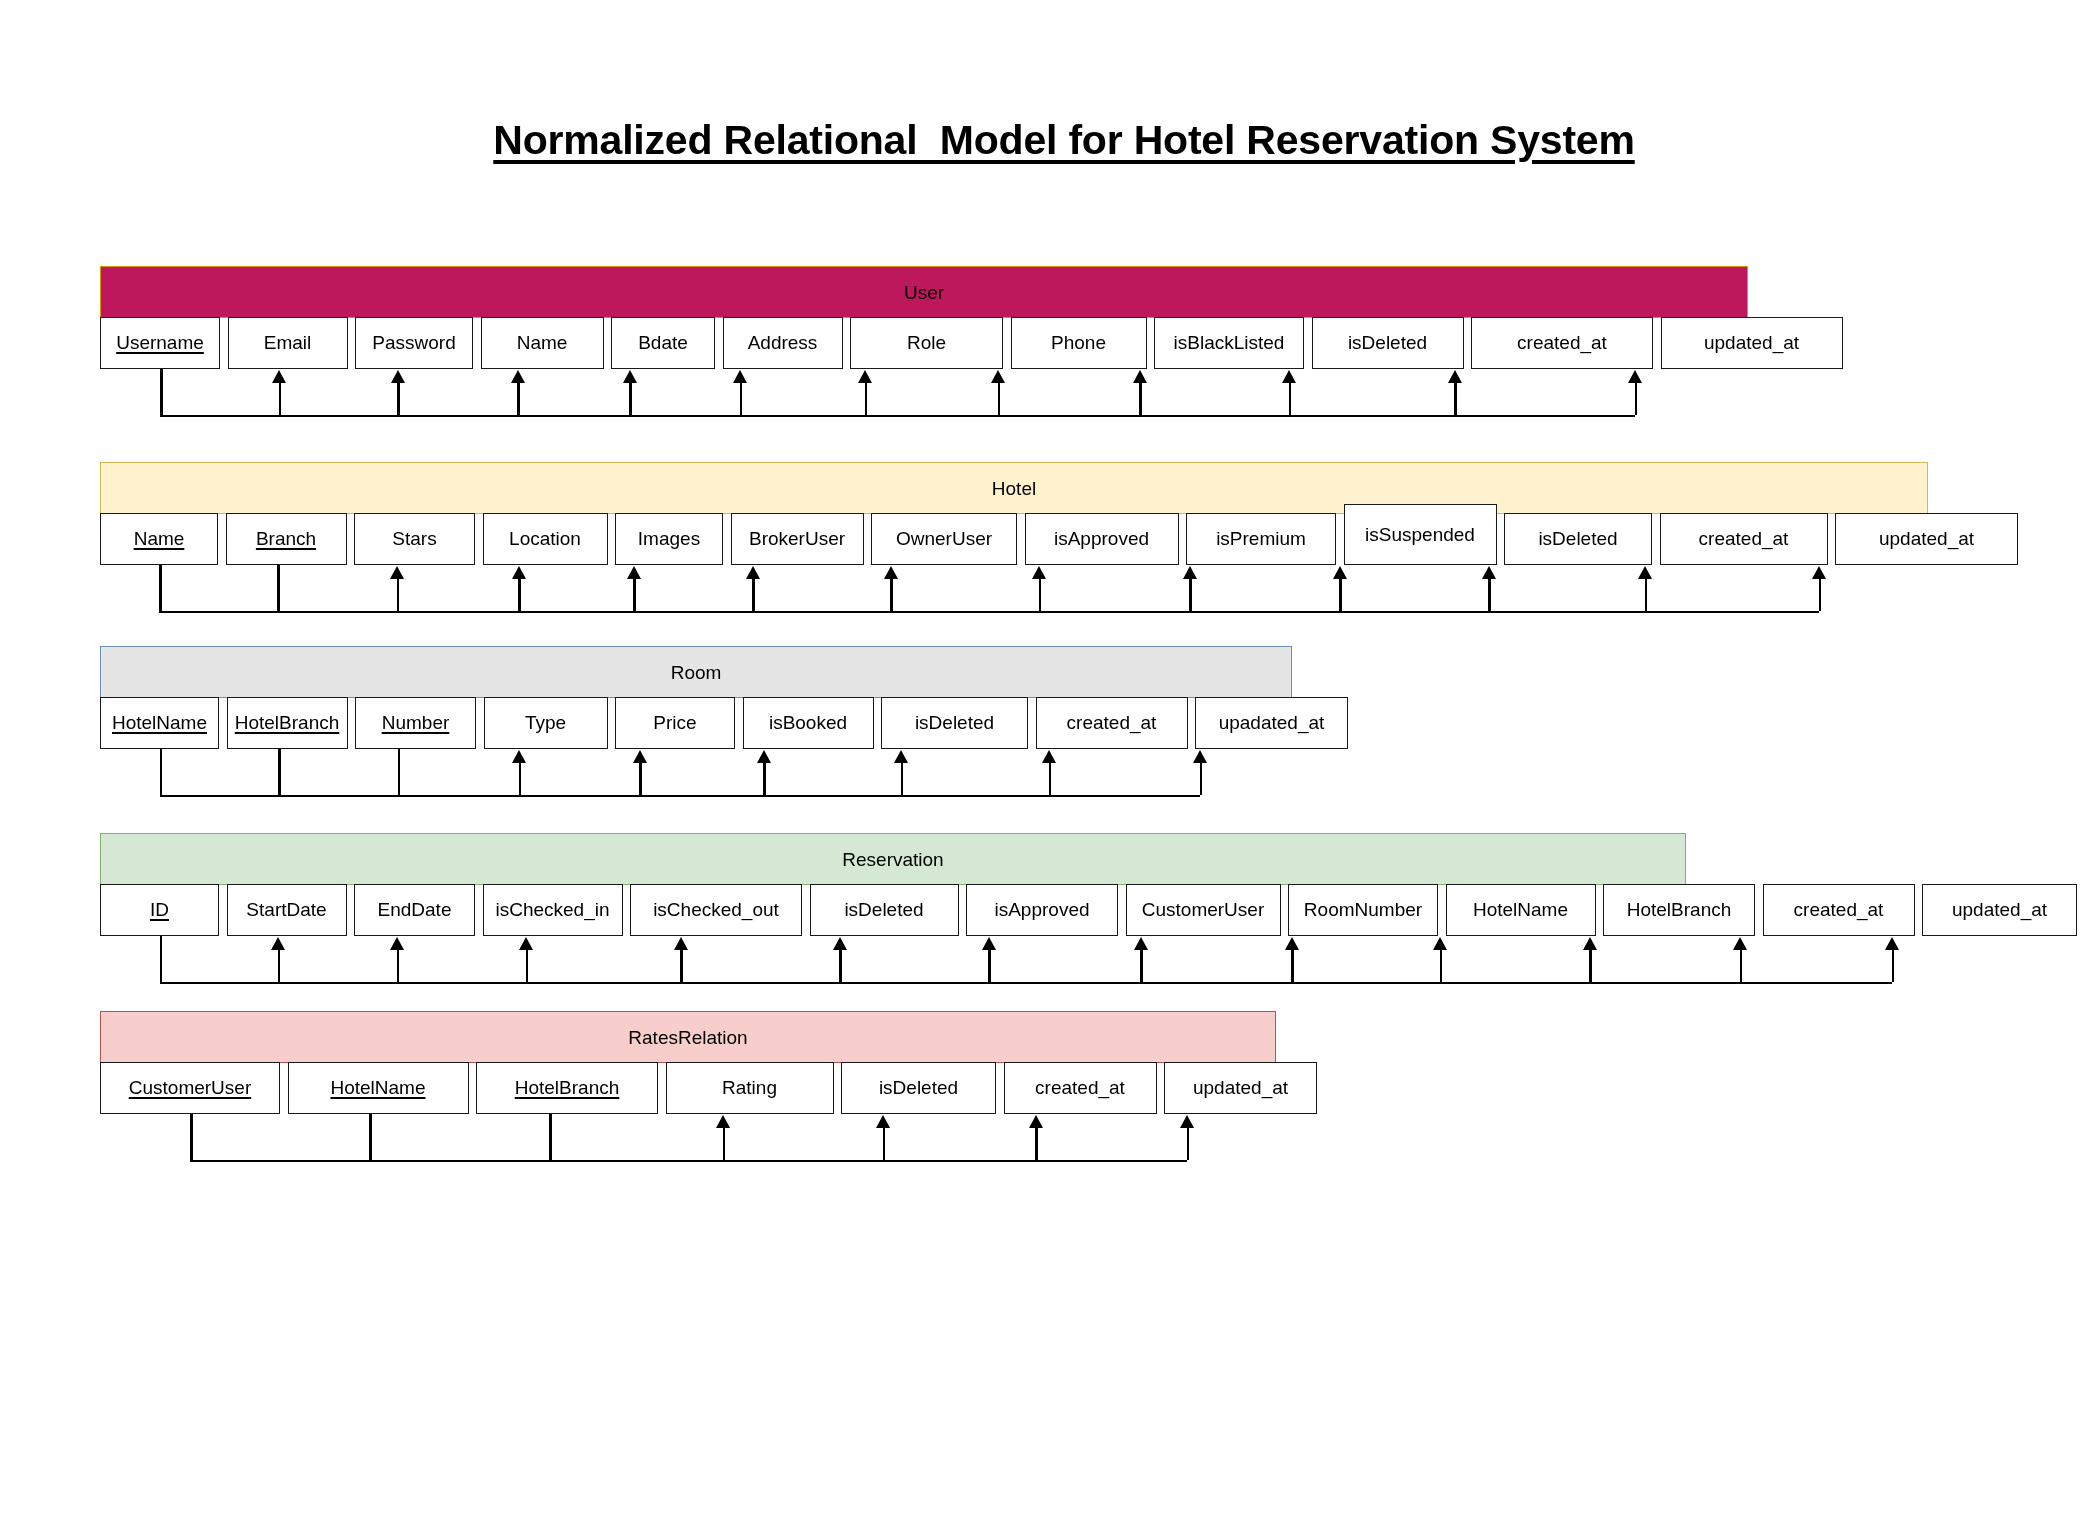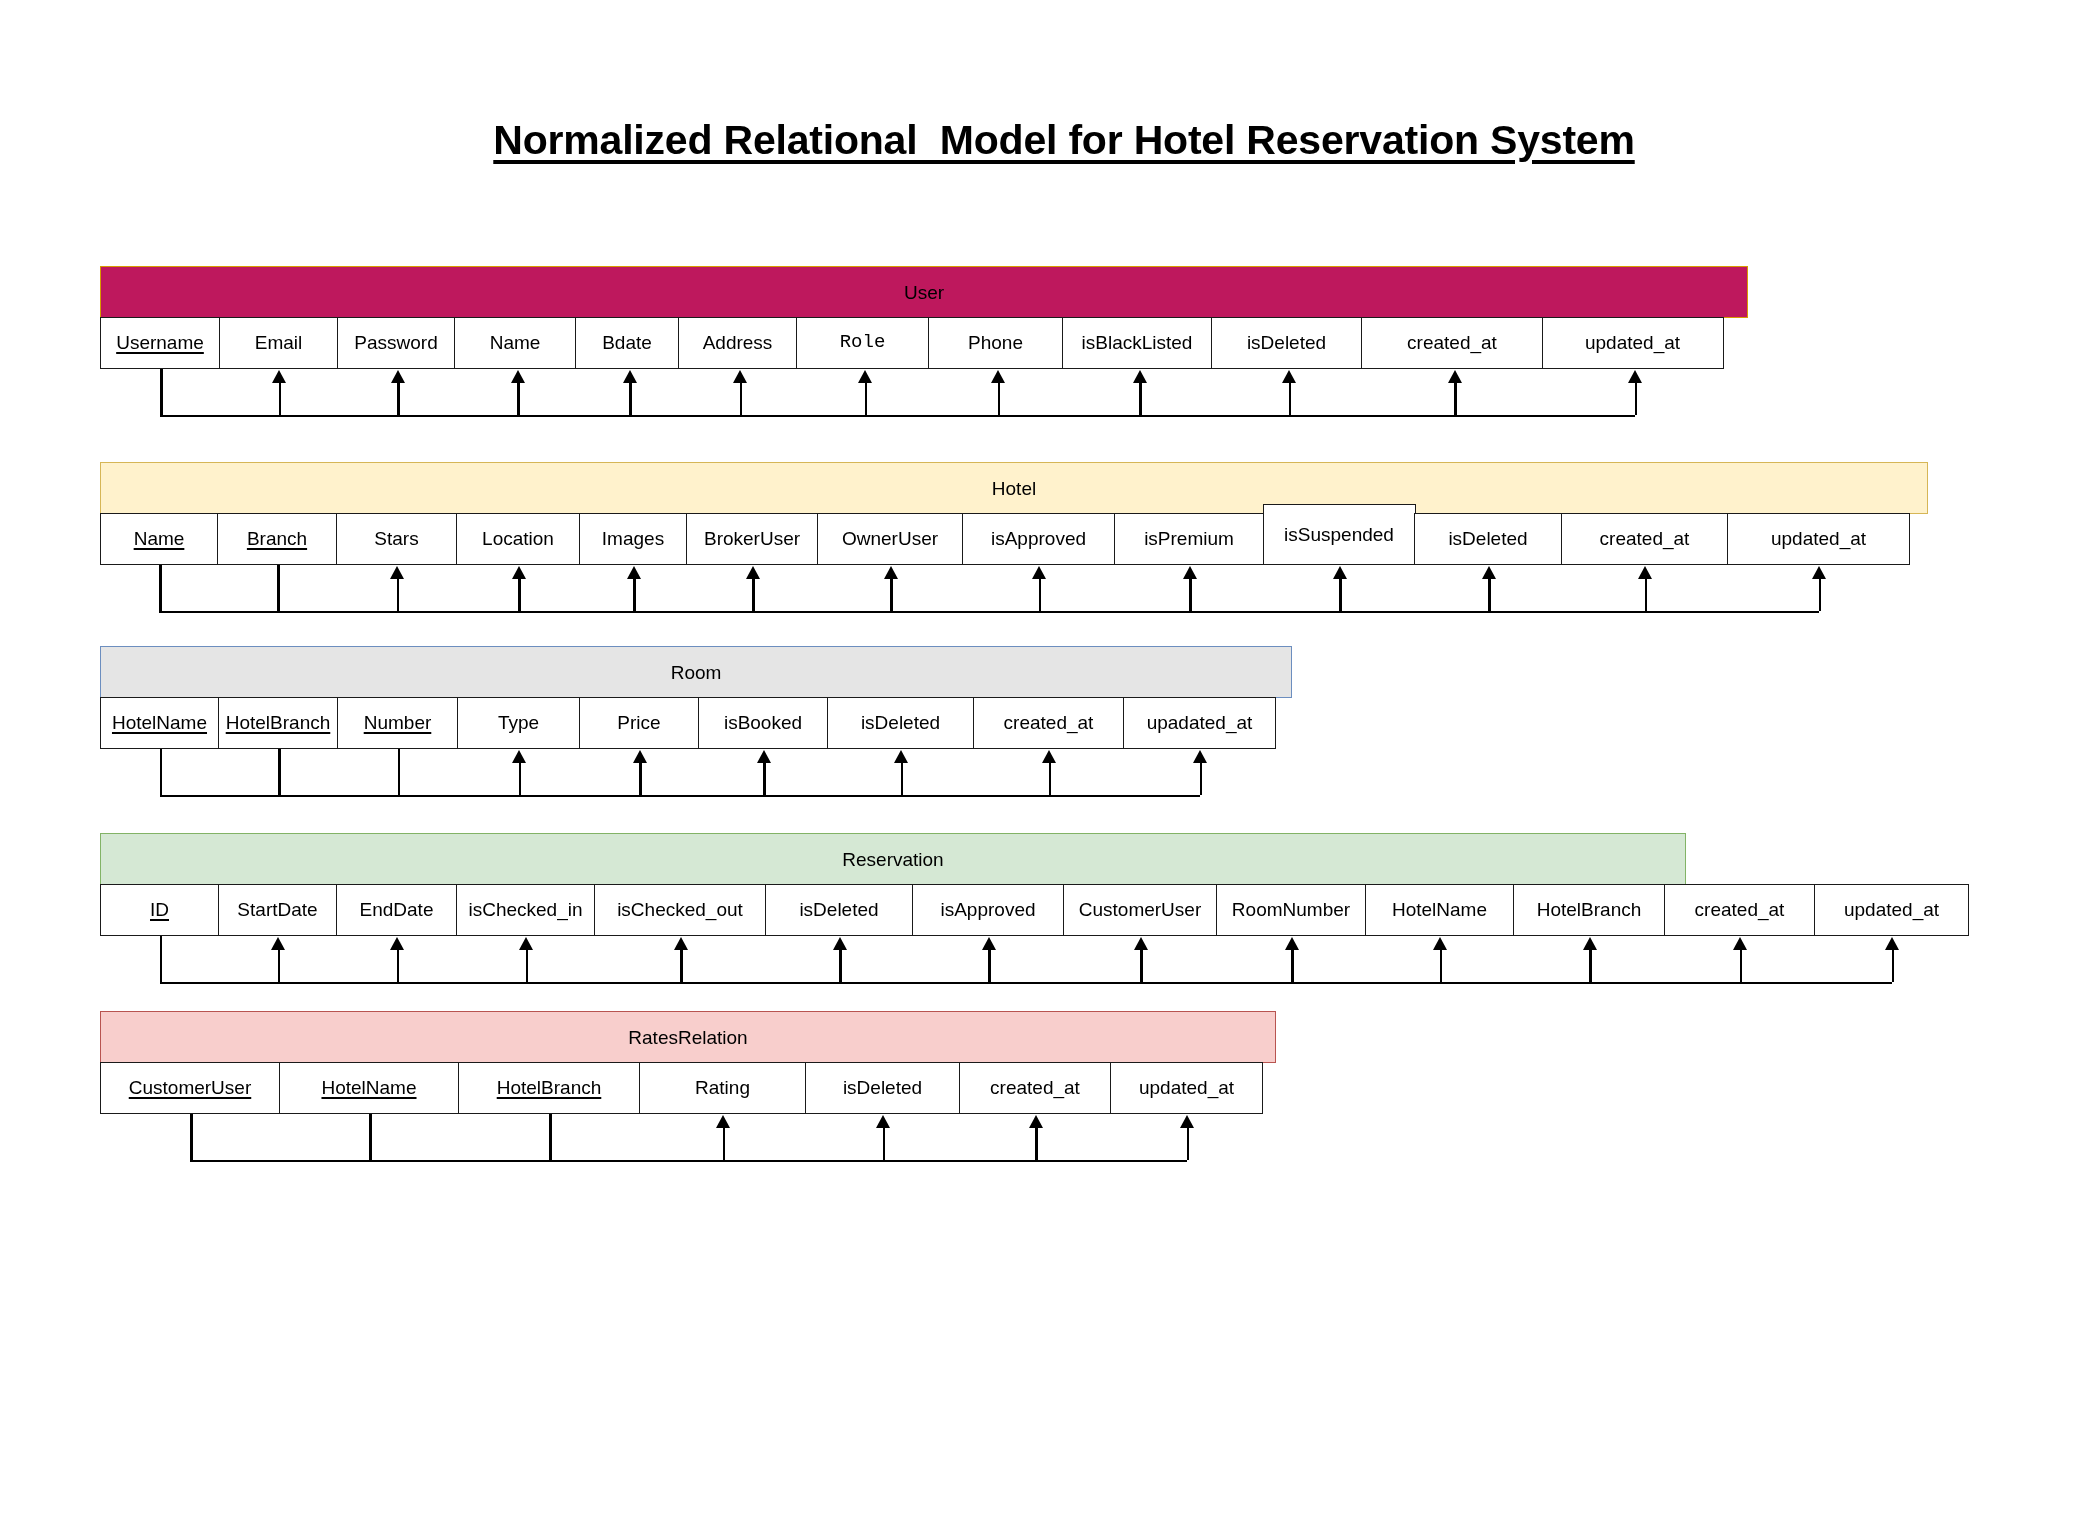--- a/index.html
+++ b/index.html
@@ -33,20 +33,21 @@
     border:1.5px solid #000;
     display:flex; align-items:center; justify-content:center;
     font-size:19px;
     line-height:1;
   }
 
   .rel-attrs{
     display:flex;
     align-items:flex-end;
     margin-top:-1.5px;
+    gap:9px;
   }
 
   .attr{
     box-sizing:border-box;
     height:52px;
     border:1.5px solid #1a1a1a;
     margin-left:-1.5px;
     background:#ffffff;
     display:flex; align-items:center; justify-content:center;
     font-size:19px;
@@ -106,21 +107,21 @@
         </div>
         <div class="attr" style="width: 123px;">
           <span>Name</span>
         </div>
         <div class="attr" style="width: 104px;">
           <span>Bdate</span>
         </div>
         <div class="attr" style="width: 120px;">
           <span>Address</span>
         </div>
-        <div class="attr" style="width: 133px; font-family: Liberation Mono, monospace;">
+        <div class="attr" style="width: 153px;">
           <span>Role</span>
         </div>
         <div class="attr" style="width: 136px;">
           <span>Phone</span>
         </div>
         <div class="attr" style="width: 150px;">
           <span>isBlackListed</span>
         </div>
         <div class="attr" style="width: 152px;">
           <span>isDeleted</span>

